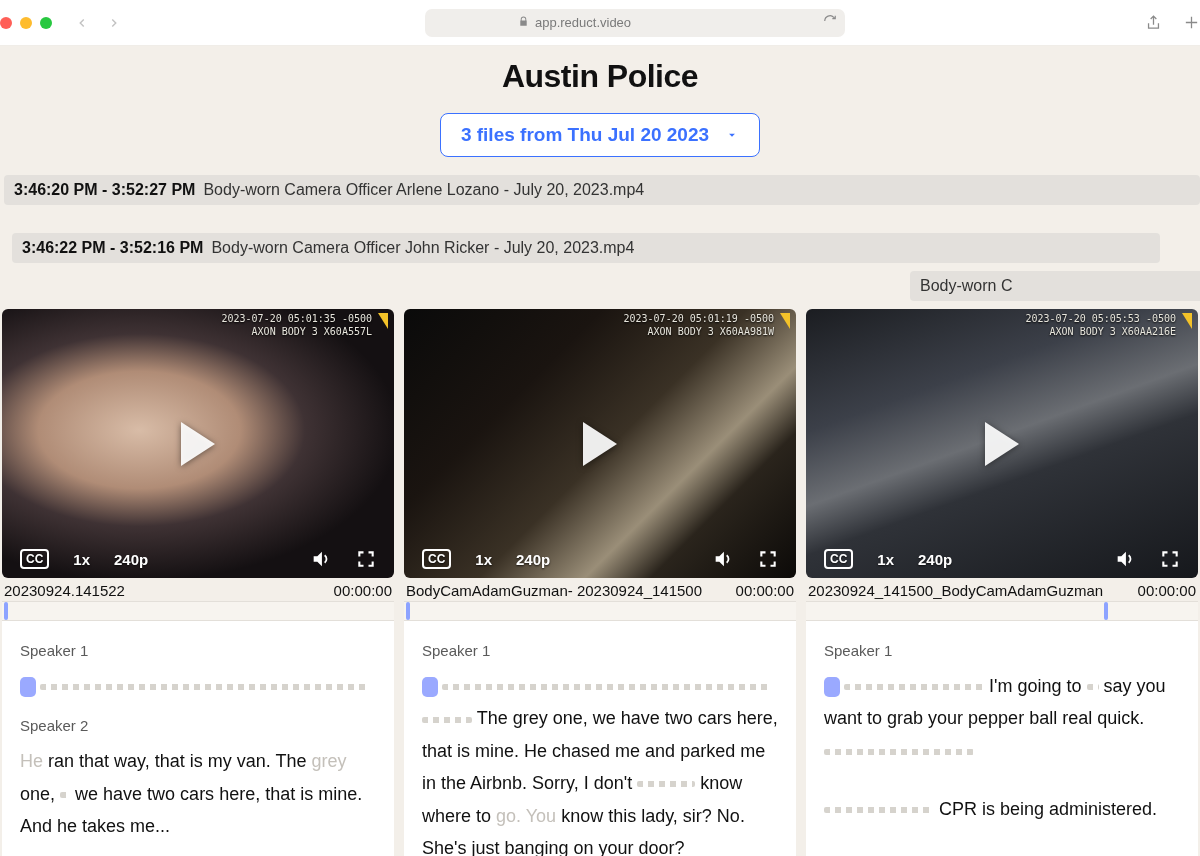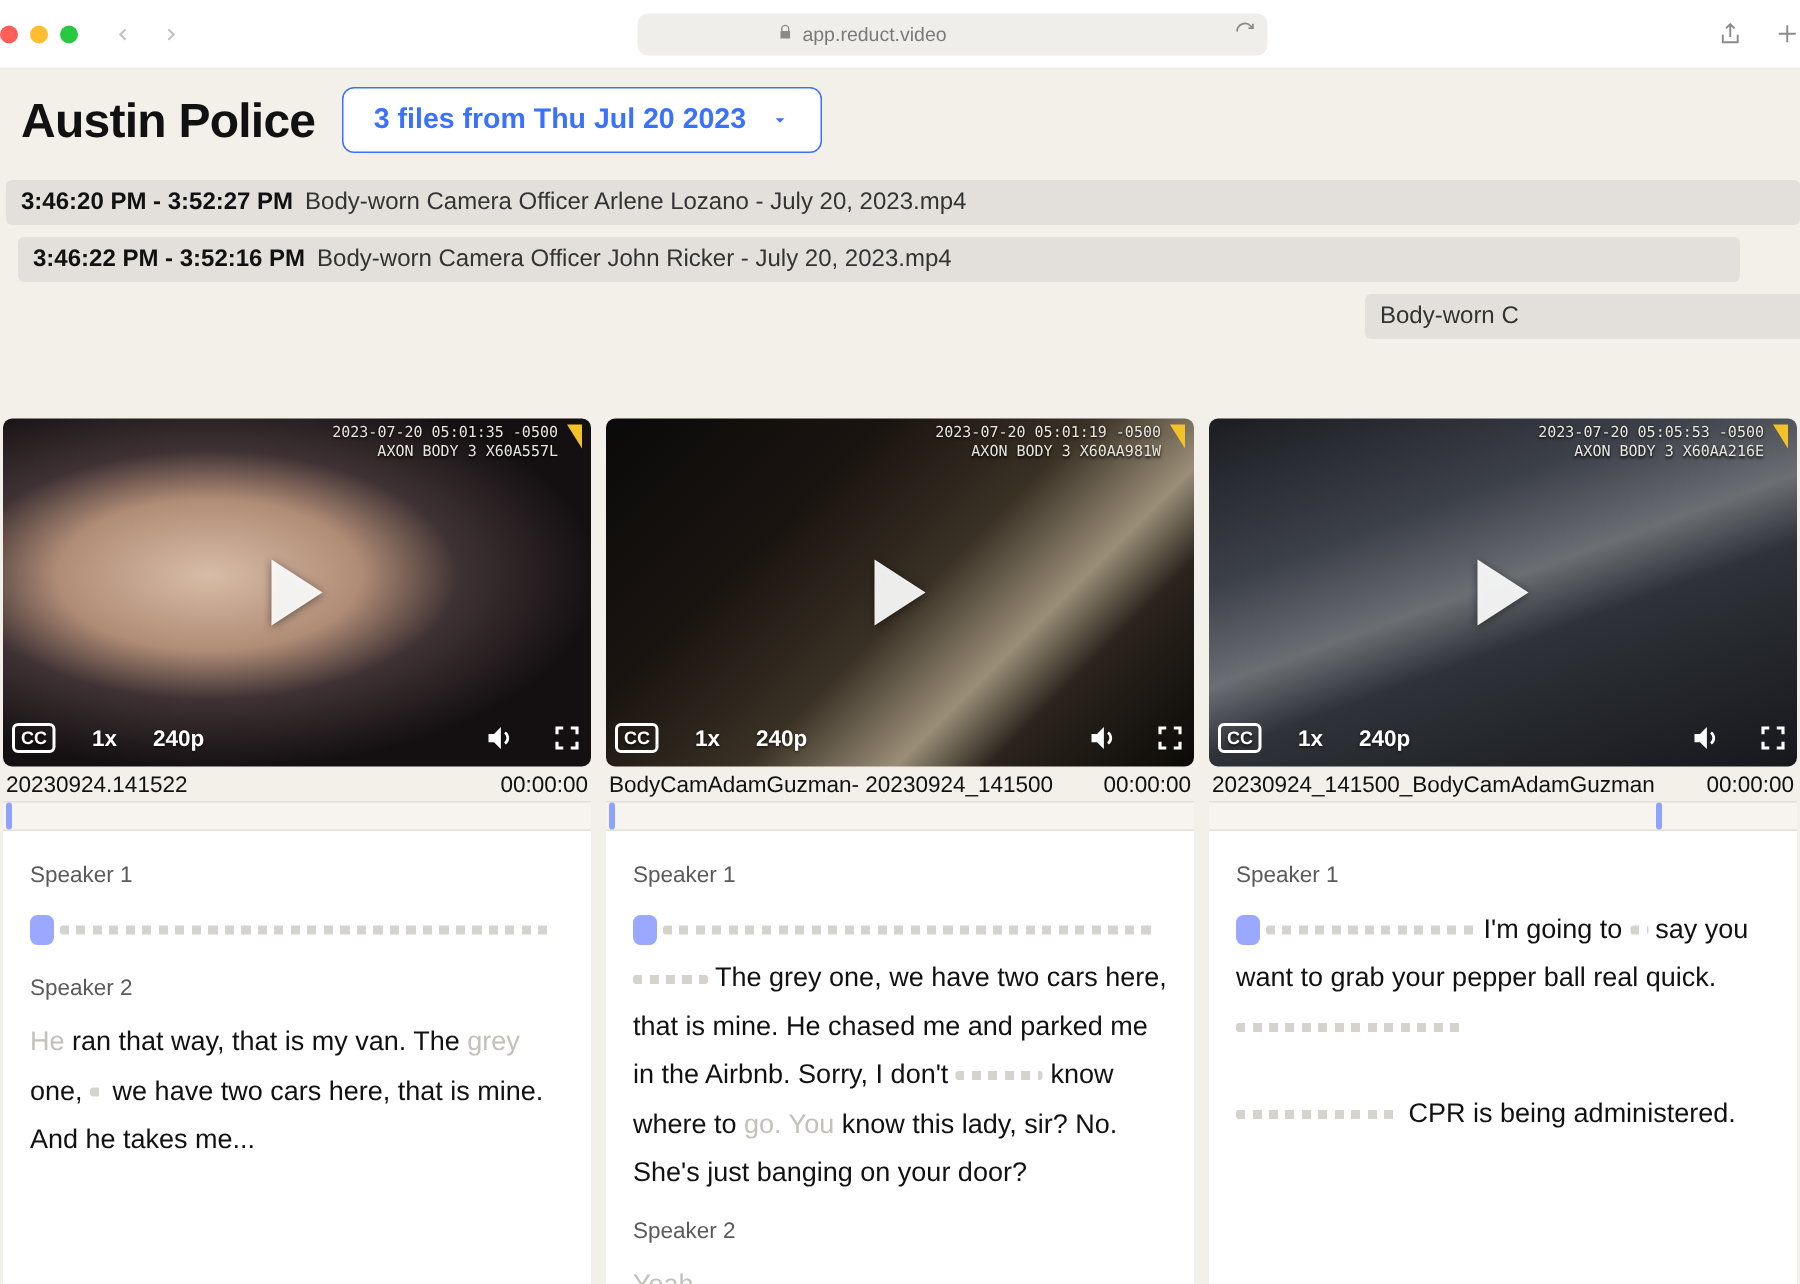--- a/index.html
+++ b/index.html
@@ -47,20 +47,21 @@
 .toolbar-right { display: flex; gap: 20px; color: #888; font-size: 18px; align-items:center;}
 .share-icon, .plus-icon { width:18px; height:18px; display:flex; align-items:center; justify-content:center; }
 
 
 .app-header {
   background: #f3efe9;
   padding: 12px 14px;
   display: flex;
   align-items: center;
   gap: 18px;
+  flex-direction: column;
 }
 .page-title {
   font-size: 32px;
   font-weight: 800;
   color: #111;
   letter-spacing: -0.5px;
 }
 .file-pill {
   border: 1.5px solid #3b71ff;
   color: #3b71ff;
@@ -84,42 +85,41 @@
 .file-bar {
   background: #e3e0dc;
   border-radius: 4px;
   padding: 6px 10px;
   display: flex;
   align-items: center;
   gap: 8px;
   font-size: 16px;
   margin-left: 4px;
 }
-.file-bar-2 { margin-left: 12px; margin-right: 40px; }
+.file-bar-2 { margin-left: 12px; margin-right: 40px; margin-top: 20px; }
 .file-bar-3 { margin-left: 910px; margin-right: 0; border-top-right-radius:0; border-bottom-right-radius:0;}
 .file-time { font-weight: 700; color: #111; }
 .file-name { color: #333; }
 
 
 .panels {
   display: flex;
   gap: 10px;
   padding: 0 2px;
   background: #f3efe9;
 }
 .panel { width: 398px; display: flex; flex-direction: column; }
 
 .video-thumb {
   position: relative;
   width: 100%;
-  height: 232px;
+  height: 269px;
   border-radius: 6px;
   overflow: hidden;
   background: #1a1a1a;
-  margin-top: 45px;
 }
 .thumb1 { background: radial-gradient(ellipse at 35% 45%, #d8bca7 0%, #b08c76 28%, #3f3234 46%, #141012 72%); }
 .thumb2 { background: linear-gradient(135deg, #0a0a0a 0%, #1a1410 30%, #3a3125 52%, #9a8e78 68%, #2a241c 78%, #0c0a08 100%); }
 .thumb3 { background: linear-gradient(160deg, #1b1d21 0%, #3c4049 30%, #6b6e73 48%, #2f3238 60%, #16181c 100%); }
 .thumb-badge {
   position: absolute; top: 4px; right: 6px;
   width: 0; height: 0;
   border-left: 10px solid transparent;
   border-top: 16px solid #f3c229;
 }
@@ -133,21 +133,21 @@
   transform: translate(-50%, -50%);
   width: 0; height: 0;
   border-left: 34px solid rgba(255,255,255,0.92);
   border-top: 22px solid transparent;
   border-bottom: 22px solid transparent;
   filter: drop-shadow(0 1px 3px rgba(0,0,0,0.5));
 }
 .video-ctrls {
   position: absolute; bottom: 8px; left: 0; right: 0;
   display: flex; align-items: center; justify-content: space-between;
-  padding: 0 6px;
+  padding: 0 18px;
   color: #fff;
   font-size: 15px;
   font-weight: 600;
   text-shadow: 0 1px 2px rgba(0,0,0,0.7);
   gap: 20px;
 }
 .video-ctrls .group-left, .video-ctrls .group-right { display:flex; gap:24px; align-items:center; }
 .cc-box {
   border: 2px solid #fff; border-radius: 4px;
   padding: 1px 4px; font-size: 12px; font-weight: 700;

